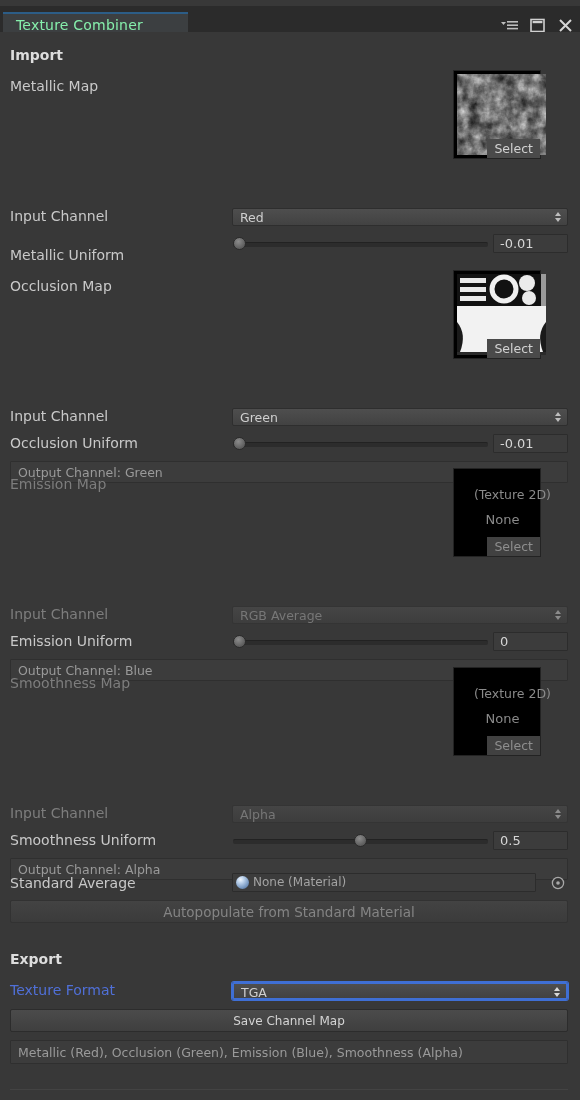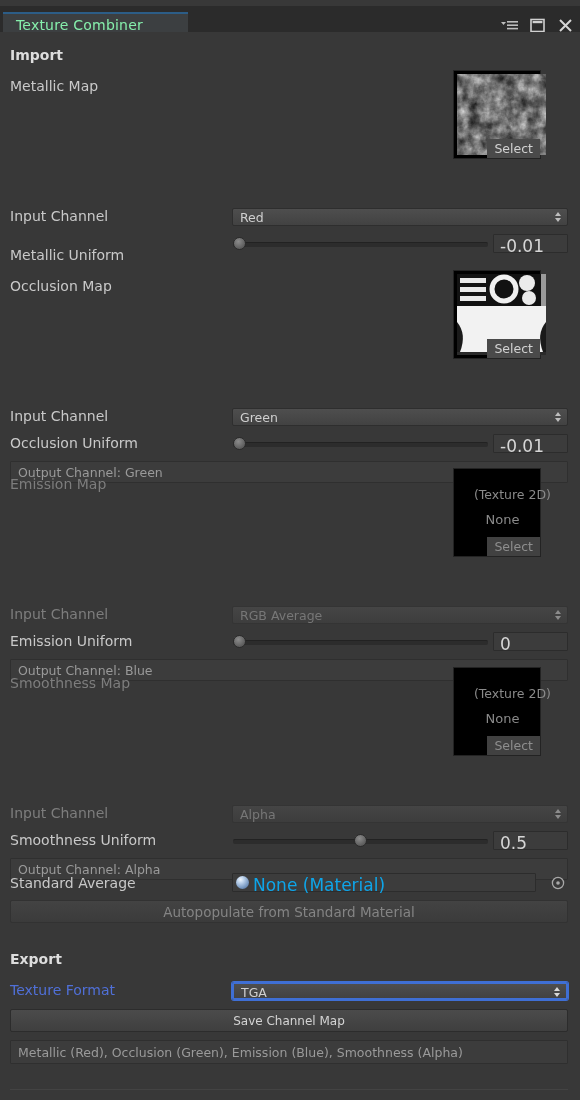--- a/index.html
+++ b/index.html
@@ -38,21 +38,21 @@
   .popup.focus{border:2px solid #3f6fd4;box-shadow:0 0 0 1px #3f6fd4;}
 
   
   .slider{position:absolute;left:233px;width:255px;height:18px;}
   .strack{position:absolute;left:0;top:7px;width:255px;height:4px;background:#2c2c2c;border-radius:2px;border-top:1px solid #222;}
   .sknob{position:absolute;top:2px;width:13px;height:13px;border-radius:50%;
     background:radial-gradient(circle at 40% 32%,#8c8c8c,#5e5e5e 68%,#4b4b4b 100%);
     border:1px solid #2b2b2b;box-sizing:border-box;}
   .numfield{position:absolute;left:493px;width:75px;height:19px;
     background:#3c3c3c;border:1px solid #2c2c2c;border-radius:1px;box-sizing:border-box;}
-  .numfield span{position:absolute;left:6px;top:1px;font-size:17px;color:#d6d6d6;}
+  .numfield span{position:absolute;left:6px;top:1px;font-size:13px;color:#d6d6d6;}
 
   
   .helpbox{position:absolute;left:10px;width:558px;height:22px;
     background:#3c3c3c;border:1px solid #2f2f2f;border-radius:1px;box-sizing:border-box;}
   .helpbox span{position:absolute;left:7px;top:3px;font-size:12.5px;color:#9a9a9a;}
 
   
   .texobj{position:absolute;left:453px;width:88px;height:89px;
     background:#000000;border:1px solid #232323;box-sizing:border-box;}
   .texobj .none1{position:absolute;left:0;top:3px;width:97px;text-align:center;font-size:13px;color:#8a8a8a;margin-top:40px;}
@@ -61,21 +61,21 @@
     background:#4a4a4a;display:flex;align-items:center;font-size:12.5px;color:#d2d2d2;}
   .texobj.empty .selectbtn{background:#414141;color:#8e8e8e;}
   .texobj .thumb{position:absolute;left:3px;top:3px;width:89px;height:81px;overflow:hidden;background:#111;}
 
   
   .objfield{position:absolute;left:232px;width:304px;height:19px;
     background:#3c3c3c;border:1px solid #2c2c2c;border-radius:1px;box-sizing:border-box;}
   .objfield .sphere{position:absolute;left:3px;top:2px;width:13px;height:13px;border-radius:50%;
     background:radial-gradient(circle at 35% 28%,#e9f1fb 0%,#bcd2ea 25%,#6e8cb4 65%,#3d5madd 100%);
     background:radial-gradient(circle at 35% 28%,#f0f5fc 0%,#c4d8ef 22%,#7c9cc4 62%,#43618c 100%);}
-  .objfield .otext{position:absolute;left:20px;top:1px;font-size:17px;color:#0ea5e9;}
+  .objfield .otext{position:absolute;left:20px;top:1px;font-size:12px;color:#a3a3a3;}
   .targetbtn{position:absolute;left:550px;width:16px;height:19px;display:flex;align-items:center;justify-content:center;}
 
   
   .btn{position:absolute;left:10px;width:558px;height:23px;
     background:linear-gradient(#4b4b4b,#3f3f3f);border:1px solid #2c2c2c;border-radius:2px;
     box-sizing:border-box;display:flex;align-items:center;justify-content:center;
     font-size:13.5px;color:#d4d4d4;}
   .btn.dim{background:linear-gradient(#434343,#3b3b3b);border-color:#323232;color:#848484;}
   .btn.big{font-size:12px;}
 

